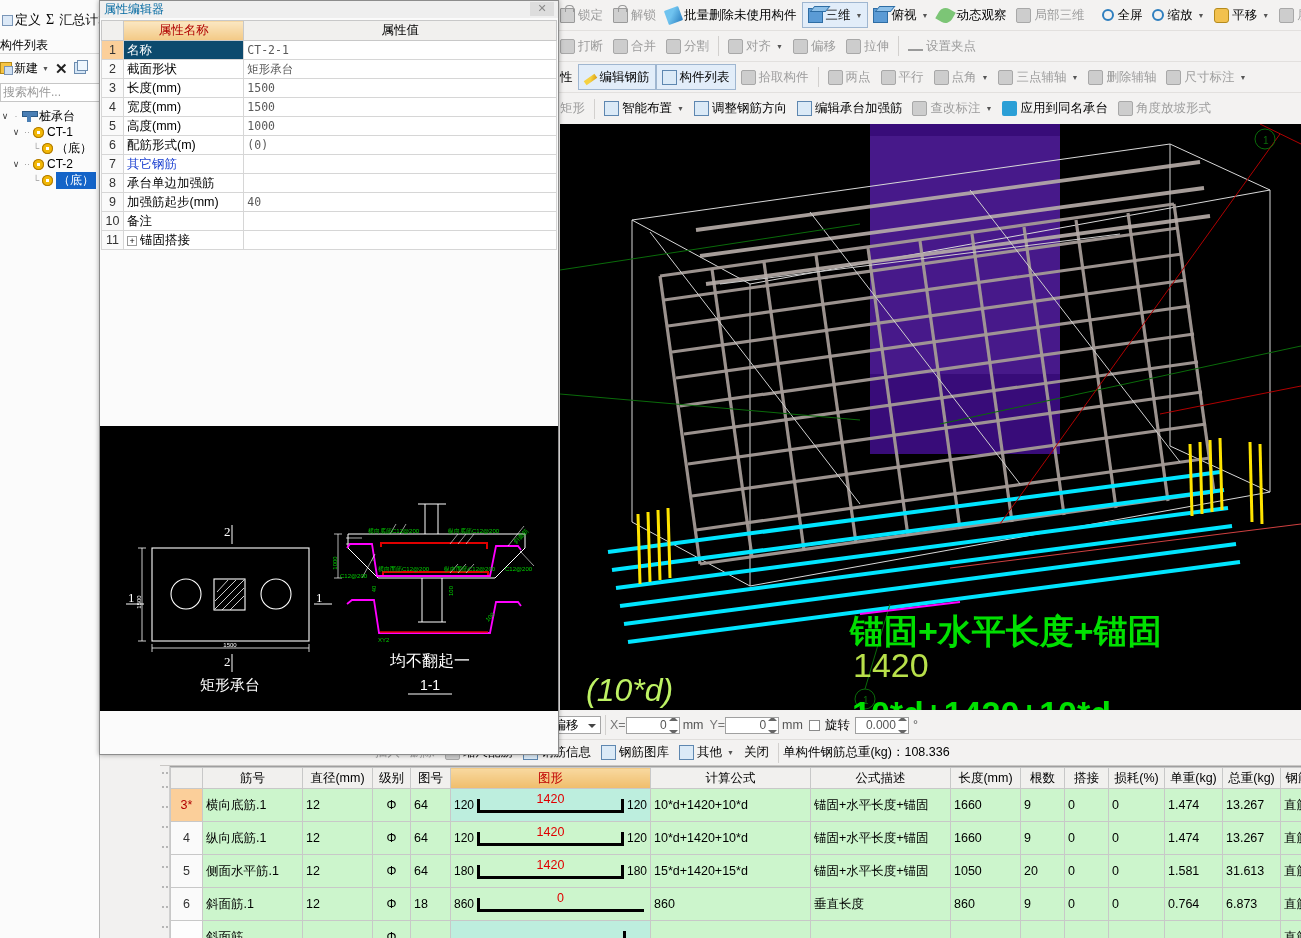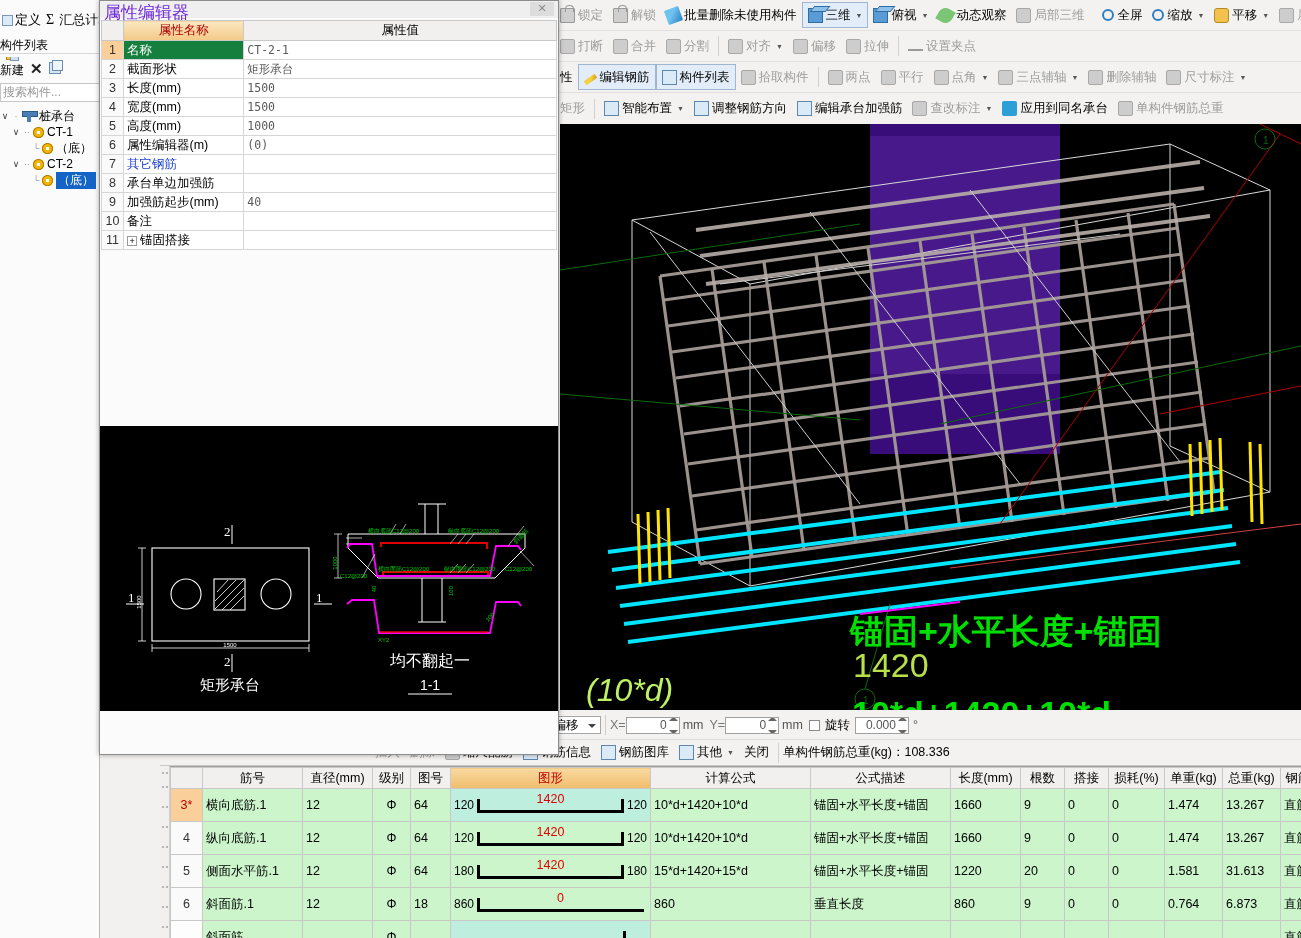--- a/index.html
+++ b/index.html
@@ -20,21 +20,21 @@
              display:flex; align-items:center; gap:5px; padding-left:2px;
              font-size:13px; white-space:nowrap; overflow:hidden; }
   .menubar .mi { display:flex; align-items:center; gap:2px; }
   .mb-ico { width:11px; height:11px; border:1px solid #7a96b8; background:#dce9f7; display:inline-block; }
   .sigma { font-family:"Liberation Serif", serif; font-size:14px; }
   .pane-title { position:absolute; left:0; top:36px; width:100px; height:18px;
                 font-size:12px; line-height:18px; white-space:nowrap; overflow:hidden;
                 border-bottom:1px solid #d7d7d7; }
   .pane-tools { position:absolute; left:0; top:57px; width:100px; height:22px;
                 display:flex; align-items:center; gap:6px; white-space:nowrap; overflow:hidden; }
-  .newbtn { display:flex; align-items:center; gap:2px; font-size:12px;flex-direction:column; }
+  .newbtn { display:flex; align-items:center; gap:2px; font-size:12px; }
   .newico { width:12px; height:12px; background:#f6c445; border:1px solid #b78a18; position:relative; }
   .newico:after{content:"";position:absolute;right:-2px;bottom:-2px;width:7px;height:7px;background:#cfe0f2;border:1px solid #7b94b5;}
   .xclose { font-size:15px; font-weight:bold; color:#222; line-height:1; }
   .copyico { width:12px; height:12px; border:1px solid #6d8db0; background:#d5e6f6; position:relative; }
   .copyico:before{content:"";position:absolute;left:2px;top:-3px;width:9px;height:9px;border:1px solid #6d8db0;background:#eef6fd;}
   .search-box { position:absolute; left:0; top:83px; width:100px; height:19px;
                 border:1px solid #c6c6c6; background:#fff; font-size:12px; color:#9a9a9a;
                 line-height:17px; padding-left:2px; white-space:nowrap; overflow:hidden; }
   .tree { position:absolute; left:0; top:108px; width:100px; font-size:12px; }
   .tnode { height:16px; display:flex; align-items:center; white-space:nowrap; }
@@ -133,34 +133,34 @@
   .shp .mid .bar { position:absolute; left:0; right:0; bottom:4px; height:3px; background:#000; }
   .shp .mid .lg { position:absolute; left:0; bottom:4px; width:3px; height:14px; background:#000; }
   .shp .mid .rg { position:absolute; right:0; bottom:4px; width:3px; height:14px; background:#000; }
   .shp .mid.wide { width:175px; }
   .twoline { line-height:13px; }
 
   
   .dlg { position:absolute; left:99px; top:0; width:460px; height:755px;
          background:#fbfbfb; border:1px solid #8c8c8c; box-shadow:0 0 5px rgba(0,0,0,.35); }
   .dlg-tb { height:17px; background:#efefef; position:relative; }
-  .dlg-tb .t { position:absolute; left:4px; top:0; font-size:17px; color:#6d28d9; }
+  .dlg-tb .t { position:absolute; left:4px; top:0; font-size:12px; color:#0369a1; }
   .dlg-tb .x { position:absolute; right:4px; top:1px; width:24px; height:14px;
                background:#dddddd; color:#8a8a8a; text-align:center; font-size:11px; line-height:13px; }
   table.props { border-collapse:collapse; table-layout:fixed; width:456px; margin:2px 0 0 1px;
                 font-size:12.5px; }
   table.props td { border:1px solid #d6d6d6; height:19px; padding:0 3px; }
   table.props th { border:1px solid #c8c8c8; height:20px; font-weight:normal;
                    background:linear-gradient(#fbe7c2,#f3c985); color:#b00000; }
   table.props th.v { background:#f1f0ee; color:#000; }
   table.props th.n { background:#f1f0ee; }
   td.pn { text-align:center; background:#fafafa; color:#333; }
   td.pn.cur { background:#fbcf9a; }
   td.pk { background:#fff; }
-  td.pk.cur { background:#15803d; color:#fff; }
+  td.pk.cur { background:#0c4a6e; color:#fff; }
   td.pv { background:#fff; color:#5a5a5a; font-family:"DejaVu Sans Mono", monospace; font-size:11.5px;}
   .blue { color:#1a3fd0; }
   .plus { display:inline-block; width:10px; height:10px; border:1px solid #9a9a9a;
           font-size:9px; line-height:8px; text-align:center; margin-right:3px; background:#fff;}
 
   .radio-row { position:absolute; left:0; top:398px; width:458px; height:27px;
                background:#f1f0ee; border-top:1px solid #d5d5d5; border-bottom:1px solid #d5d5d5;
                display:flex; align-items:center; font-size:12.5px; }
   .rad { width:11px; height:11px; border:1px solid #6f6f6f; border-radius:50%;
          background:#fff; display:inline-block; margin-right:4px; position:relative; }
@@ -390,21 +390,21 @@
         <span class="gico grey"></span>
         <span>查改标注</span>
         <span class="caret">▼</span>
       </span>
     <span class="tbi">
         <span class="gico pin"></span>
         <span>应用到同名承台</span>
       </span>
     <span class="tbi dim">
         <span class="gico grey"></span>
-        <span>单构件钢筋总重</span>
+        <span>角度放坡形式</span>
       </span>
   </div>
 
   <div class="viewport">
     <svg width="741" height="586" viewBox="0 0 741 586">
 
       <polygon points="310,-10 500,-10 500,330 310,330" fill="#3b0d80" opacity="0.95"></polygon>
       <polygon points="310,12 500,12 500,250 310,250" fill="#5a2aa0" opacity="0.45"></polygon>
 
       <g stroke="#d8d8d8" stroke-width="1" fill="none">
@@ -674,21 +674,21 @@
               <span class="val">1420</span>
               <span class="bar"></span>
                   <span class="lg"></span>
                   <span class="rg"></span>
             </span>
             <span class="end">180</span>
           </div>
         </td>
         <td>15*d+1420+15*d</td>
         <td>锚固+水平长度+锚固</td>
-        <td>1220</td>
+        <td>1050</td>
         <td>20</td>
         <td>0</td>
         <td>0</td>
         <td>1.581</td>
         <td>31.613</td>
         <td>直筋</td>
       </tr>
 
       <tr class="r4">
         <td class="idx">6</td>
@@ -803,21 +803,21 @@
         <td class="pk">宽度(mm)</td>
         <td class="pv">1500</td>
       </tr>
       <tr>
         <td class="pn">5</td>
         <td class="pk">高度(mm)</td>
         <td class="pv">1000</td>
       </tr>
       <tr>
         <td class="pn">6</td>
-        <td class="pk">属性编辑器(m)</td>
+        <td class="pk">配筋形式(m)</td>
         <td class="pv">(0)</td>
       </tr>
       <tr>
         <td class="pn">7</td>
         <td class="pk blue">其它钢筋</td>
         <td class="pv"></td>
       </tr>
       <tr>
         <td class="pn">8</td>
         <td class="pk">承台单边加强筋</td>

